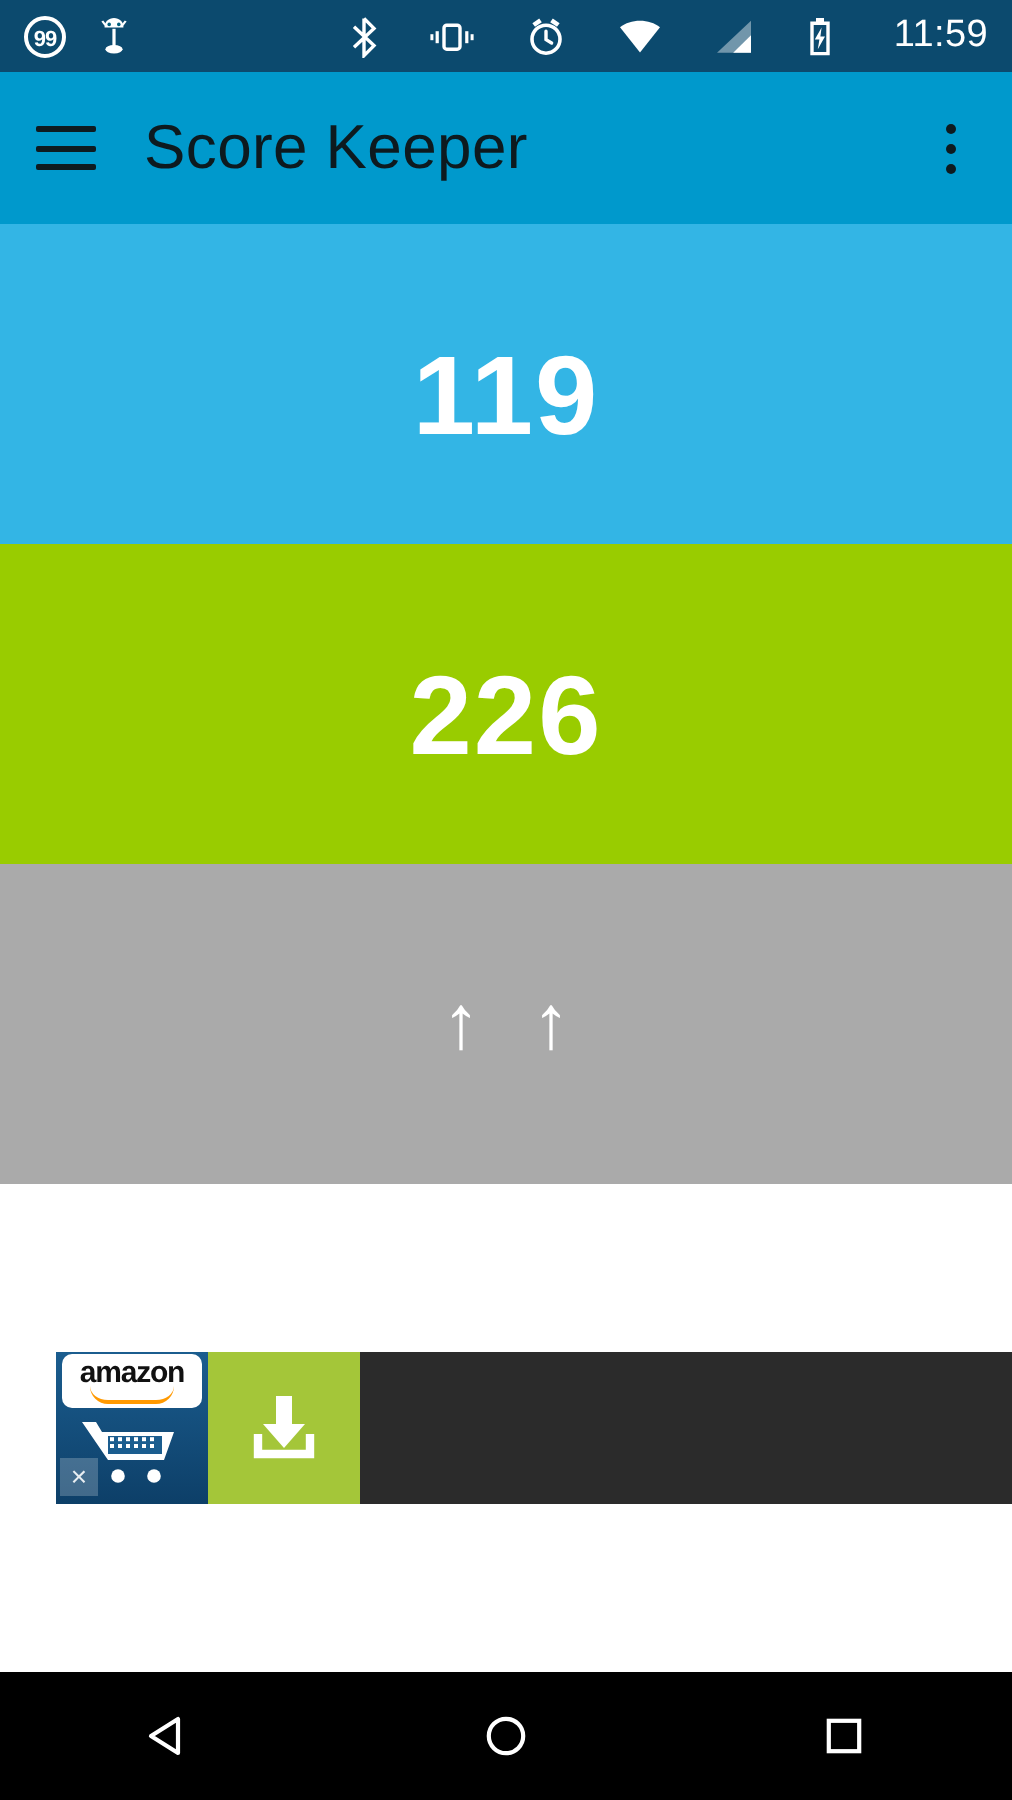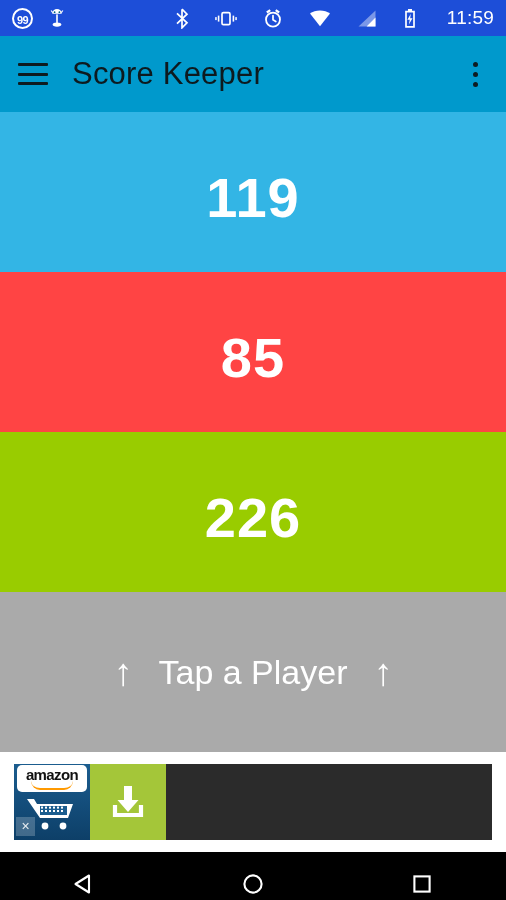--- a/index.html
+++ b/index.html
@@ -17,21 +17,21 @@
     height: 900px;
     overflow: hidden;
     background: #ffffff;
     display: flex;
     flex-direction: column;
   }
 
   
   .status-bar {
     height: 36px;
-    background: #1d4ed8;
+    background: #0c4a6e;
     display: flex;
     align-items: center;
     padding: 0 12px;
     box-sizing: border-box;
     color: #ffffff;
     flex: 0 0 auto;
   }
   .status-left {
     display: flex;
     align-items: center;
@@ -154,21 +154,21 @@
     line-height: 1;
   }
   .tap-hint .arrow { font-size: 38px; }
 
   
   .ad-wrap {
     flex: 1 1 auto;
     background: #ffffff;
     display: flex;
     align-items: center;
-    justify-content: center;
+    justify-content: flex-end;
     padding: 12px 0;
   }
   .ad {
     width: 478px;
     height: 76px;
     background: #2b2b2b;
     display: flex;
     align-items: stretch;
     overflow: hidden;
     position: relative;
@@ -342,31 +342,27 @@
       <i></i>
       <i></i>
       <i></i>
     </div>
   </div>
 
   <div class="scores">
     <div class="score-panel" style="background: rgb(51, 181, 229);">
       <div class="score-value">119</div>
     </div>
-    <div class="score-panel" style="background: rgb(255, 68, 68);">
-      <div class="score-value">85</div>
-    </div>
     <div class="score-panel" style="background: rgb(153, 204, 0);">
       <div class="score-value">226</div>
     </div>
   </div>
 
   <div class="tap-hint">
     <span class="arrow">↑</span>
-    <span class="hint-text">Tap a Player</span>
     <span class="arrow">↑</span>
   </div>
 
   <div class="ad-wrap">
     <div class="ad">
       <div class="ad-icon">
         <div class="amazon-band">
           <div class="amazon-word">amazon</div>
           <div class="amazon-smile"></div>
         </div>

